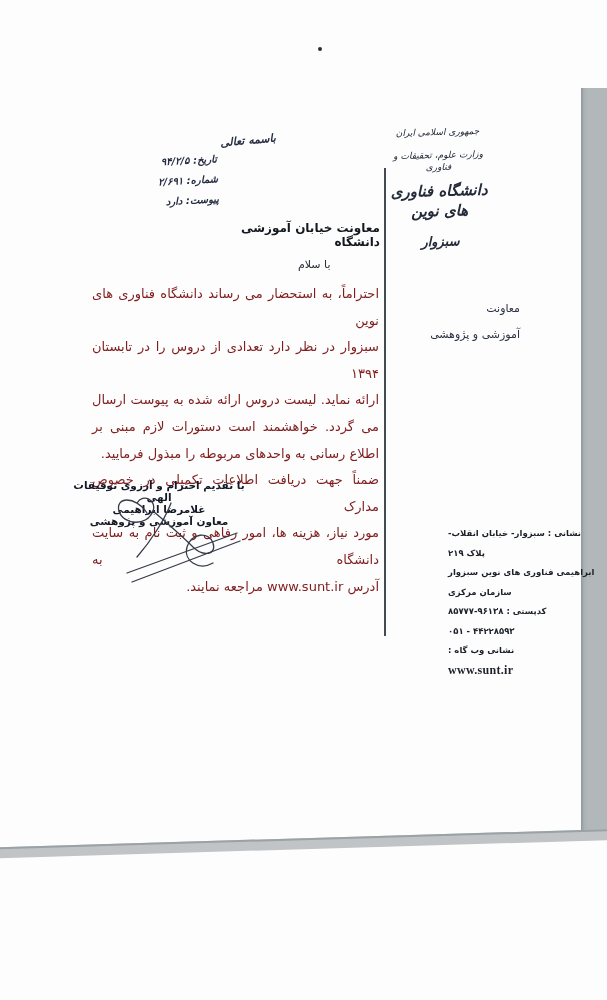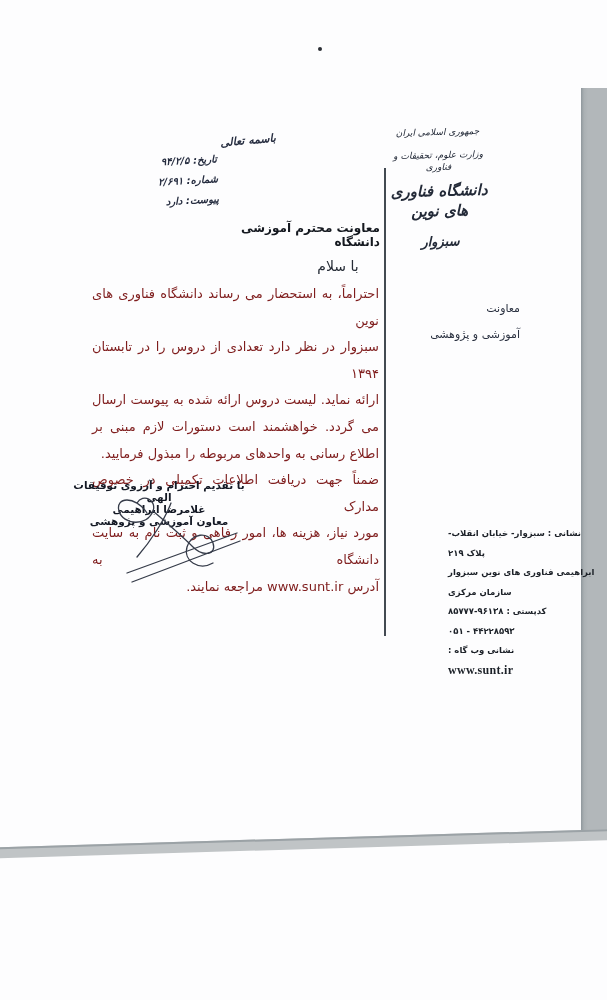--- a/index.html
+++ b/index.html
@@ -35,22 +35,22 @@
 
   
   .meta{position:absolute;left:118px;top:152px;width:100px;text-align:right;direction:rtl;
     transform:rotate(-3deg);font-style:italic;font-weight:bold;font-size:10px;
     line-height:20px;color:#272e41;white-space:nowrap;}
   .besmele{position:absolute;left:213px;top:134px;width:70px;text-align:center;direction:rtl;
     transform:rotate(-5deg);font-style:italic;font-weight:bold;font-size:11px;color:#272e41;}
 
   .recipient{position:absolute;left:238px;top:221px;width:142px;text-align:right;direction:rtl;
     font-weight:bold;font-size:12px;color:#14181f;}
-  .salut{position:absolute;left:298px;top:258px;width:80px;text-align:center;direction:rtl;
-    font-size:14px;}
+  .salut{position:absolute;left:298px;top:258px;width:80px;text-align:left;direction:rtl;
+    font-size:11px;}
   .body-text{position:absolute;left:92px;top:281px;width:287px;direction:rtl;
     font-size:13px;line-height:26.6px;color:#7f1d1d;}
   .body-text .bl{text-align:right;}
   .body-text .just{text-align:justify;text-align-last:justify;}
 
   .closing{position:absolute;left:68px;top:479px;width:182px;text-align:center;direction:rtl;
     font-weight:bold;font-size:10.5px;line-height:12px;color:#131824;}
   .signature{position:absolute;left:75px;top:485px;width:170px;height:115px;}
   .signature path{stroke:#353b49;stroke-width:1.3;fill:none;stroke-linecap:round;}
 </style>
@@ -90,21 +90,21 @@
   </div>
 
   <div class="meta">
     <div>تاریخ: ۹۴/۲/۵</div>
     <div>شماره: ۲/۶۹۱</div>
     <div>پیوست: دارد</div>
   </div>
 
   <div class="besmele">باسمه تعالی</div>
 
-  <div class="recipient">معاونت محترم آموزشی دانشگاه</div>
+  <div class="recipient">معاونت خیابان آموزشی دانشگاه</div>
   <div class="salut">با سلام</div>
 
   <div class="body-text">
     <div class="bl just">احتراماً، به استحضار می رساند دانشگاه فناوری های نوین</div>
     <div class="bl just">سبزوار در نظر دارد تعدادی از دروس را در تابستان ۱۳۹۴</div>
     <div class="bl just">ارائه نماید. لیست دروس ارائه شده به پیوست ارسال</div>
     <div class="bl just">می گردد. خواهشمند است دستورات لازم مبنی بر</div>
     <div class="bl">اطلاع رسانی به واحدهای مربوطه را مبذول فرمایید.</div>
     <div class="bl just">ضمناً جهت دریافت اطلاعات تکمیلی در خصوص مدارک</div>
     <div class="bl just">مورد نیاز، هزینه ها، امور رفاهی و ثبت نام به سایت دانشگاه به</div>

